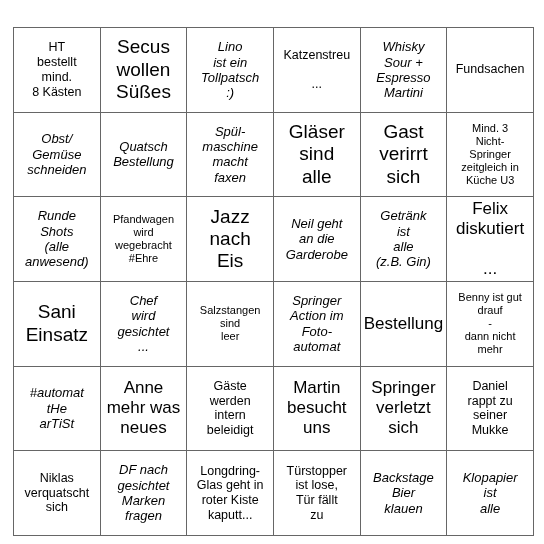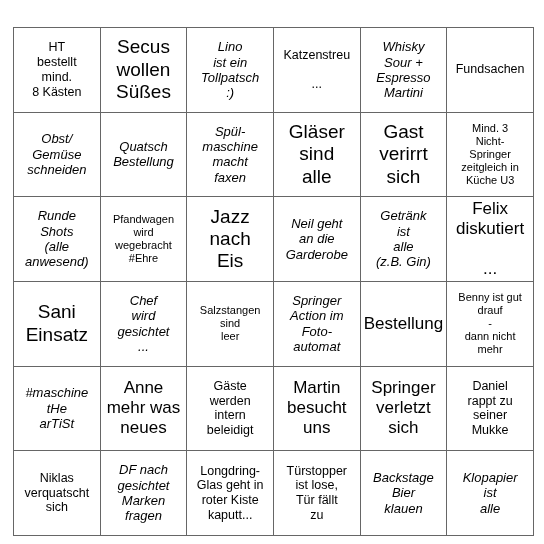--- a/index.html
+++ b/index.html
@@ -184,21 +184,21 @@
           <td class="sz-xs">
             <span class="cell-text">Benny ist gut
 drauf
 -
 dann nicht
 mehr</span>
           </td>
         </tr>
         <tr>
           <td class="sz-md">
-            <span class="cell-text">#maschine
+            <span class="cell-text">#automat
 tHe
 arTiSt</span>
           </td>
           <td class="sz-lg">
             <span class="cell-text">Anne
 mehr was
 neues</span>
           </td>
           <td class="sz-sm">
             <span class="cell-text">Gäste

